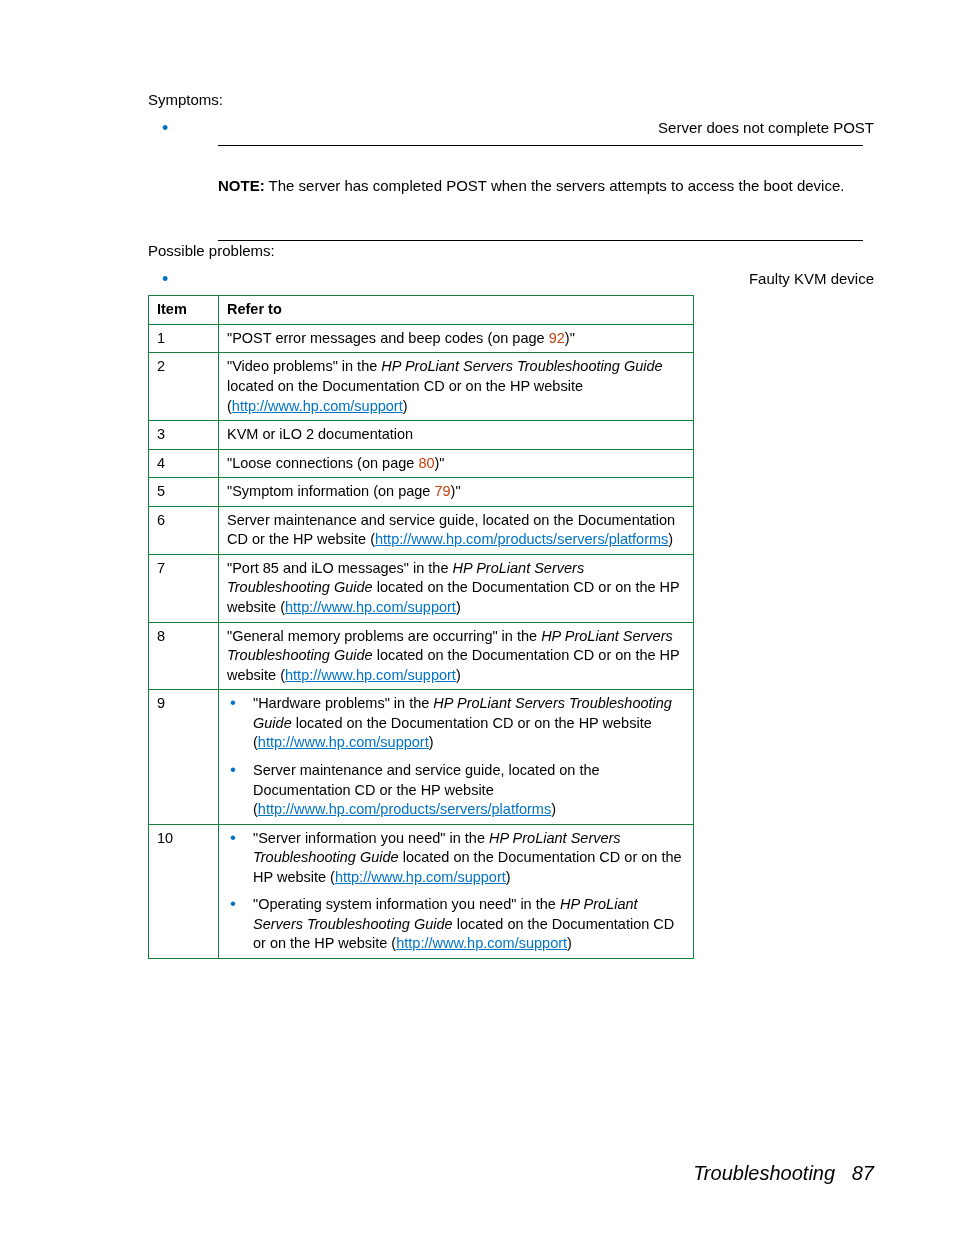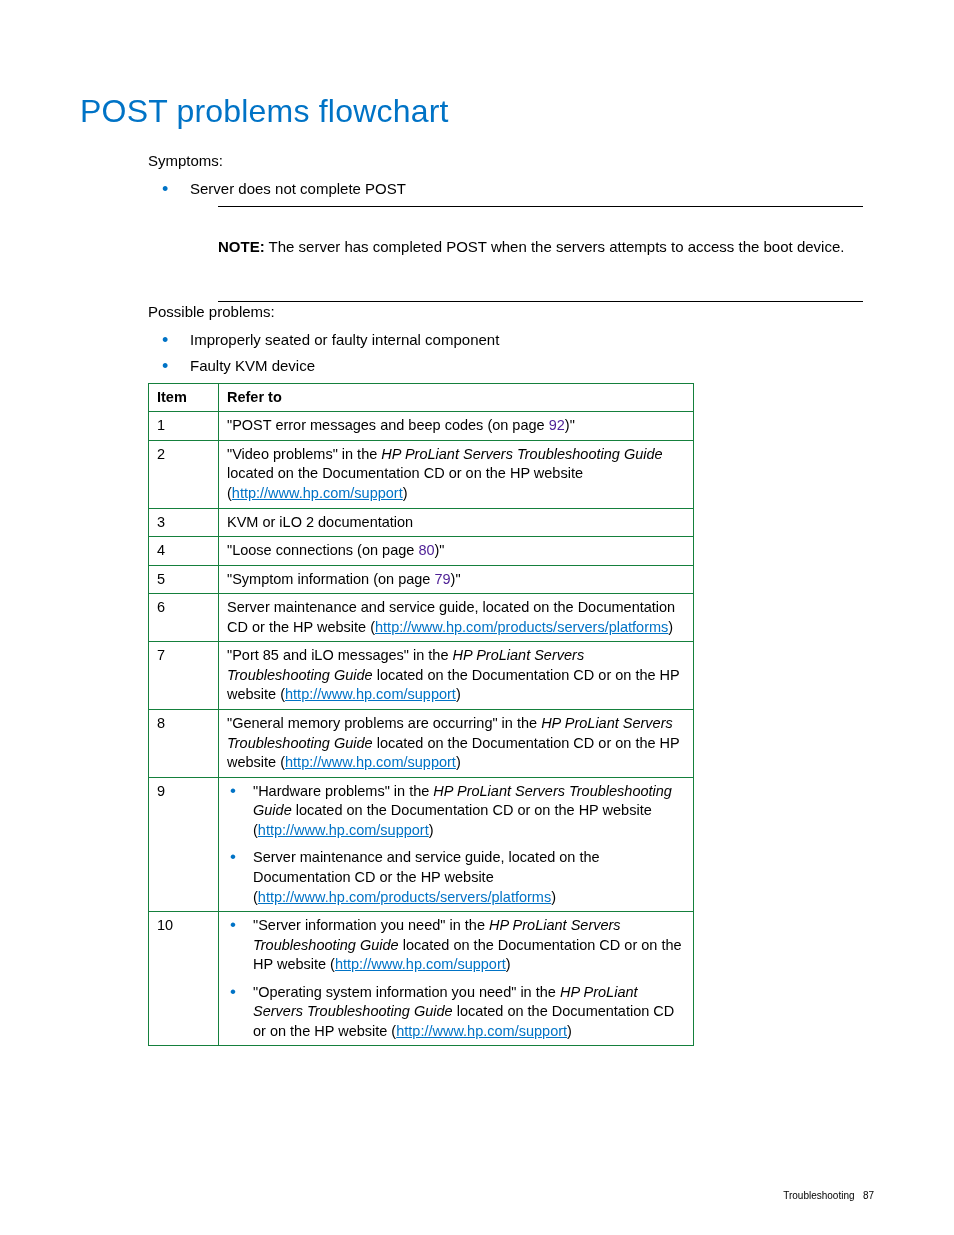--- a/index.html
+++ b/index.html
@@ -27,20 +27,21 @@
     letter-spacing: 0.2px;
   }
   .body-content {
     margin-left: 68px;
   }
   p { margin: 0 0 8px 0; }
   ul.blue-bullets {
     list-style: none;
     padding: 0;
     margin: 4px 0 4px 0;
+    text-align: right;
   }
   ul.blue-bullets > li {
     position: relative;
     padding-left: 42px;
     margin: 6px 0;
   }
   ul.blue-bullets > li::before {
     content: "•";
     position: absolute;
     left: 14px;
@@ -78,21 +79,21 @@
   }
   table.ref-table th {
     font-weight: bold;
   }
   table.ref-table col.item-col { width: 70px; }
   a.link {
     color: #0073c6;
     text-decoration: underline;
   }
   .pageref {
-    color: #4c1d95;
+    color: #c2410c;
   }
   .italic { font-style: italic; }
   ul.cell-list {
     list-style: none;
     padding: 0;
     margin: 0;
   }
   ul.cell-list > li {
     position: relative;
     padding-left: 26px;
@@ -102,30 +103,30 @@
   ul.cell-list > li::before {
     content: "•";
     position: absolute;
     left: 3px;
     top: -2px;
     color: #0073c6;
     font-size: 17px;
   }
   .footer {
     position: absolute;
-    bottom: 28px;
+    bottom: 43px;
     right: 80px;
-    font-size: 10px;
+    font-size: 20px;
+    font-style: italic;
   }
 </style>
 </head>
 <body>
 
 <div class="page">
-  <h1 class="title">POST problems flowchart</h1>
 
   <div class="body-content">
 
     <p>Symptoms:</p>
 
     <ul class="blue-bullets">
       <li>Server does not complete POST</li>
     </ul>
 
     <hr class="note-hr-top">
@@ -133,21 +134,20 @@
       <div class="note-text">
         <span class="note-label">NOTE:</span><span>  The server has completed POST when the servers attempts to access the boot device.</span>
       </div>
     </div>
     <hr class="note-hr-bottom">
 
 
     <p style="">Possible problems:</p>
 
     <ul class="blue-bullets" id="possible-list">
-        <li>Improperly seated or faulty internal component</li>
         <li>Faulty KVM device</li>
       </ul>
 
     <table class="ref-table">
       <colgroup>
           <col class="item-col">
           <col>
         </colgroup>
       <thead>
         <tr>

